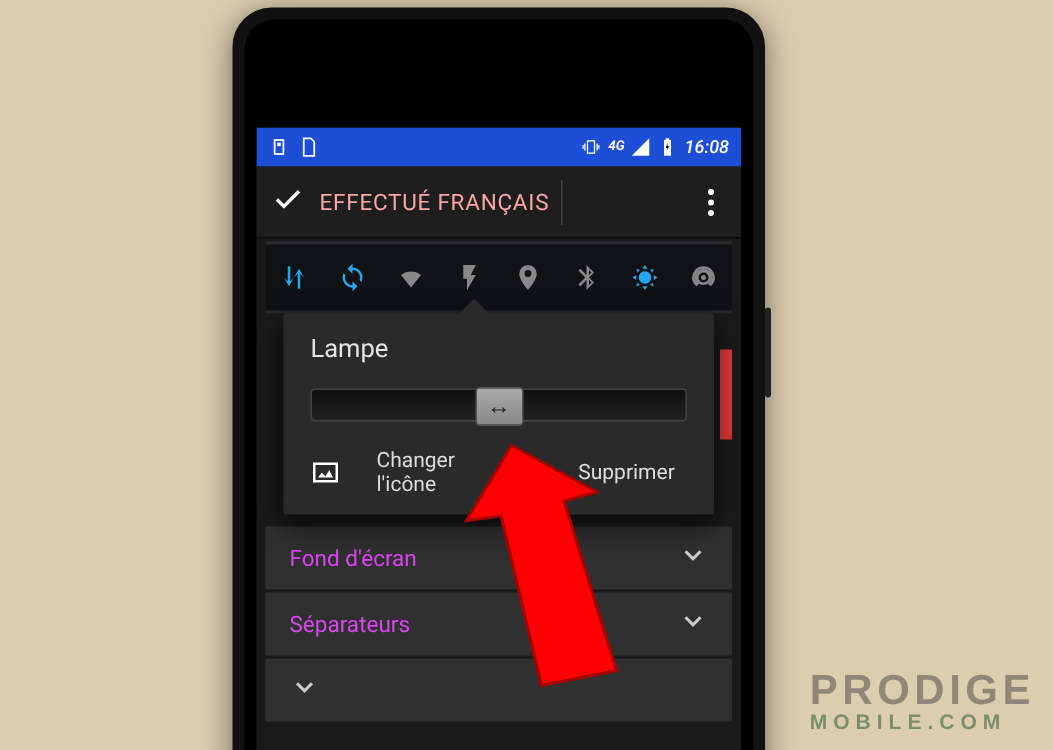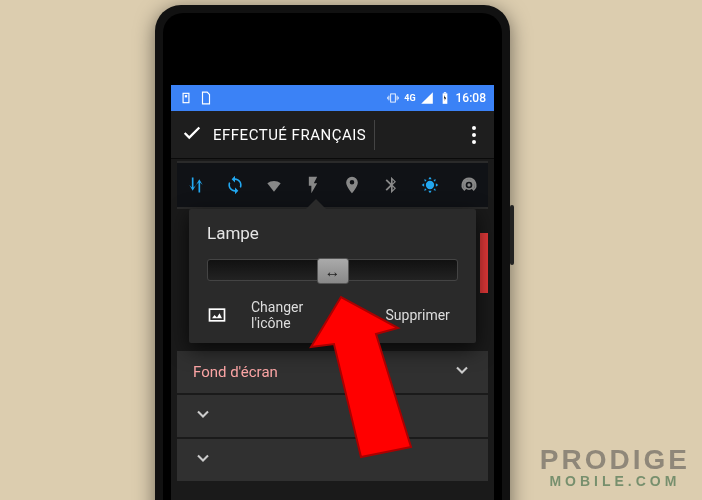--- a/index.html
+++ b/index.html
@@ -54,39 +54,40 @@
     position: absolute;
     top: 72px;
     left: 8px;
     right: 8px;
     bottom: 8px;
     background: #1a1a1a;
     overflow: hidden;
   }
   .statusbar {
     height: 26px;
-    background: #3b82f6;
+    background: #1d4ed8;
     display: flex;
     align-items: center;
     justify-content: space-between;
     padding: 0 8px;
     color: #fff;
     font-size: 12px;
+    font-style: italic;
   }
   .sb-left, .sb-right { display: flex; align-items: center; gap: 6px; }
   .sb-right { gap: 4px; }
   .ico { width: 14px; height: 14px; display: inline-flex; align-items: center; justify-content: center; }
   .ico svg { width: 100%; height: 100%; fill: #fff; }
   .titlebar {
     height: 48px;
     background: #1e1e1e;
     display: flex;
     align-items: center;
     padding: 0 10px;
-    color: #ffffff;
+    color: #fca5a5;
     font-size: 15px;
     letter-spacing: 0.5px;
     border-bottom: 1px solid #0a0a0a;
   }
   .check { margin-right: 10px; }
   .titlebar .divider { width: 1px; height: 30px; background: #444; margin: 0 14px 0 8px; }
   .titlebar .more { margin-left: auto; display: flex; flex-direction: column; gap: 3px; padding: 8px;}
   .titlebar .more span { width: 4px; height: 4px; background: #fff; border-radius: 50%; }
   .toggle-row {
     height: 48px;
@@ -165,21 +166,21 @@
     width: 8px;
     height: 60px;
     background: #e03838;
   }
   .list {
     margin: 8px 6px 0 6px;
   }
   .list-item {
     height: 42px;
     background: #303030;
-    color: #fca5a5;
+    color: #d946ef;
     display: flex;
     align-items: center;
     justify-content: space-between;
     padding: 0 16px;
     font-size: 15px;
     margin-bottom: 2px;
   }
   .chev svg { width: 20px; height: 20px; fill: #ccc; }
   .arrow-overlay {
     position: absolute;
@@ -187,21 +188,21 @@
     left: 306px;
     width: 140px;
     height: 170px;
     pointer-events: none;
   }
   .arrow-overlay svg { width: 100%; height: 100%; }
   .watermark {
     position: absolute;
     bottom: 12px;
     right: 12px;
-    text-align: center;
+    text-align: left;
     font-family: Arial, sans-serif;
     letter-spacing: 3px;
     opacity: 0.5;
     line-height: 1;
   }
   .wm1 { font-size: 28px; font-weight: 700; color: #444; }
   .wm2 { font-size: 14px; font-weight: 700; color: #14532d; letter-spacing: 4px; }
   .side-button {
     position: absolute;
     right: -4px;
@@ -351,20 +352,21 @@
       </div>
 
       <div class="list">
         <div class="list-item">
           <span>Fond d'écran</span>
           <span class="chev"><svg viewBox="0 0 24 24">
                 <path d="M6 9l6 6 6-6" stroke="#ccc" stroke-width="2.5" fill="none"></path>
               </svg></span>
         </div>
         <div class="list-item">
+          <span>Séparateurs</span>
           <span class="chev"><svg viewBox="0 0 24 24">
                 <path d="M6 9l6 6 6-6" stroke="#ccc" stroke-width="2.5" fill="none"></path>
               </svg></span>
         </div>
         <div class="list-item">
           <span class="chev"><svg viewBox="0 0 24 24">
                 <path d="M6 9l6 6 6-6" stroke="#ccc" stroke-width="2.5" fill="none"></path>
               </svg></span>
         </div>
       </div>

